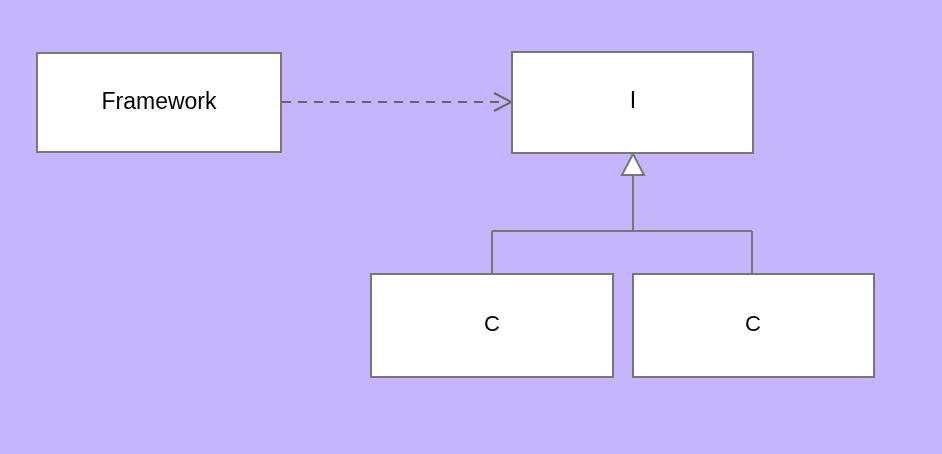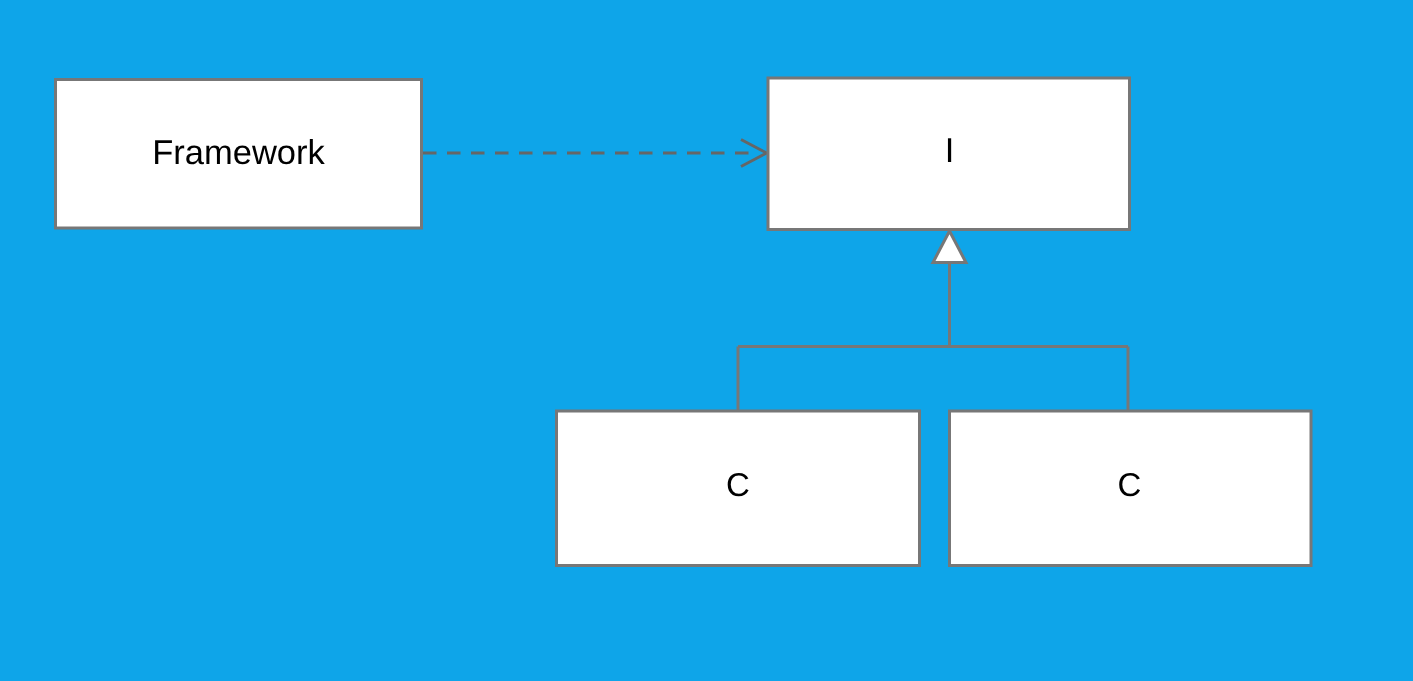--- a/index.html
+++ b/index.html
@@ -8,21 +8,21 @@
     padding: 0;
     background: #ffffff;
   }
   body {
     font-family: "Liberation Sans", sans-serif;
   }
   #canvas {
     position: relative;
     width: 942px;
     height: 454px;
-    background: #0ea5e9;
+    background: #c4b5fd;
     overflow: hidden;
   }
   #diagram-svg {
     position: absolute;
     top: 0;
     left: 0;
     width: 942px;
     height: 454px;
     display: block;
   }

